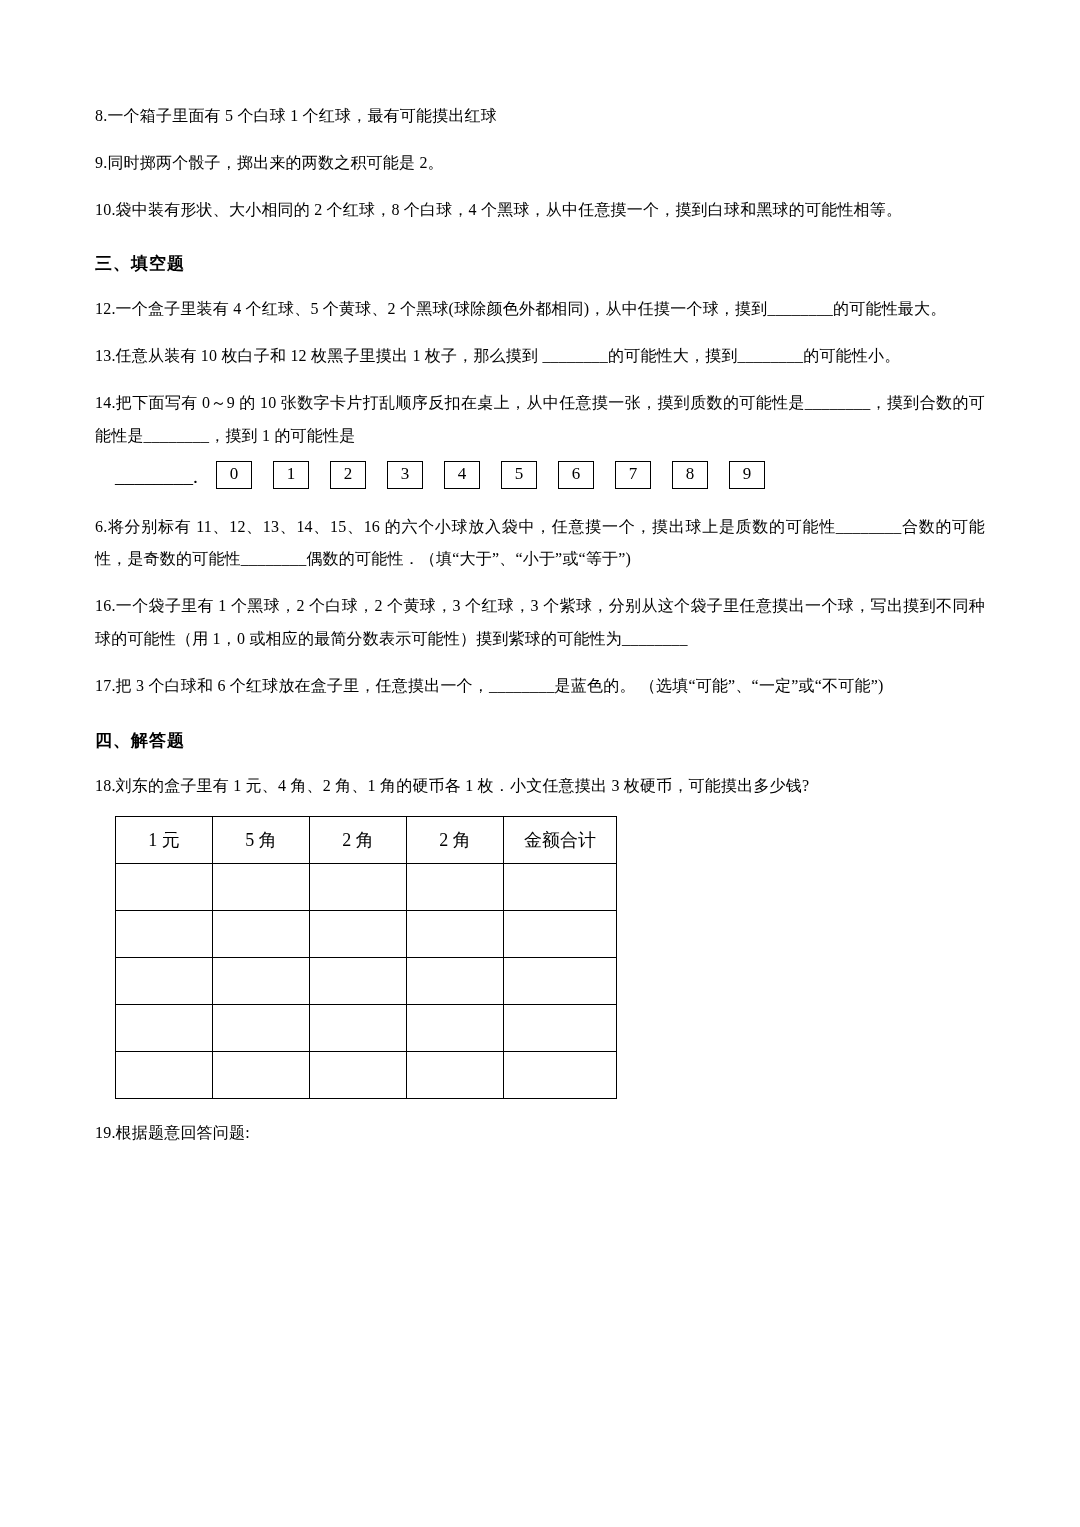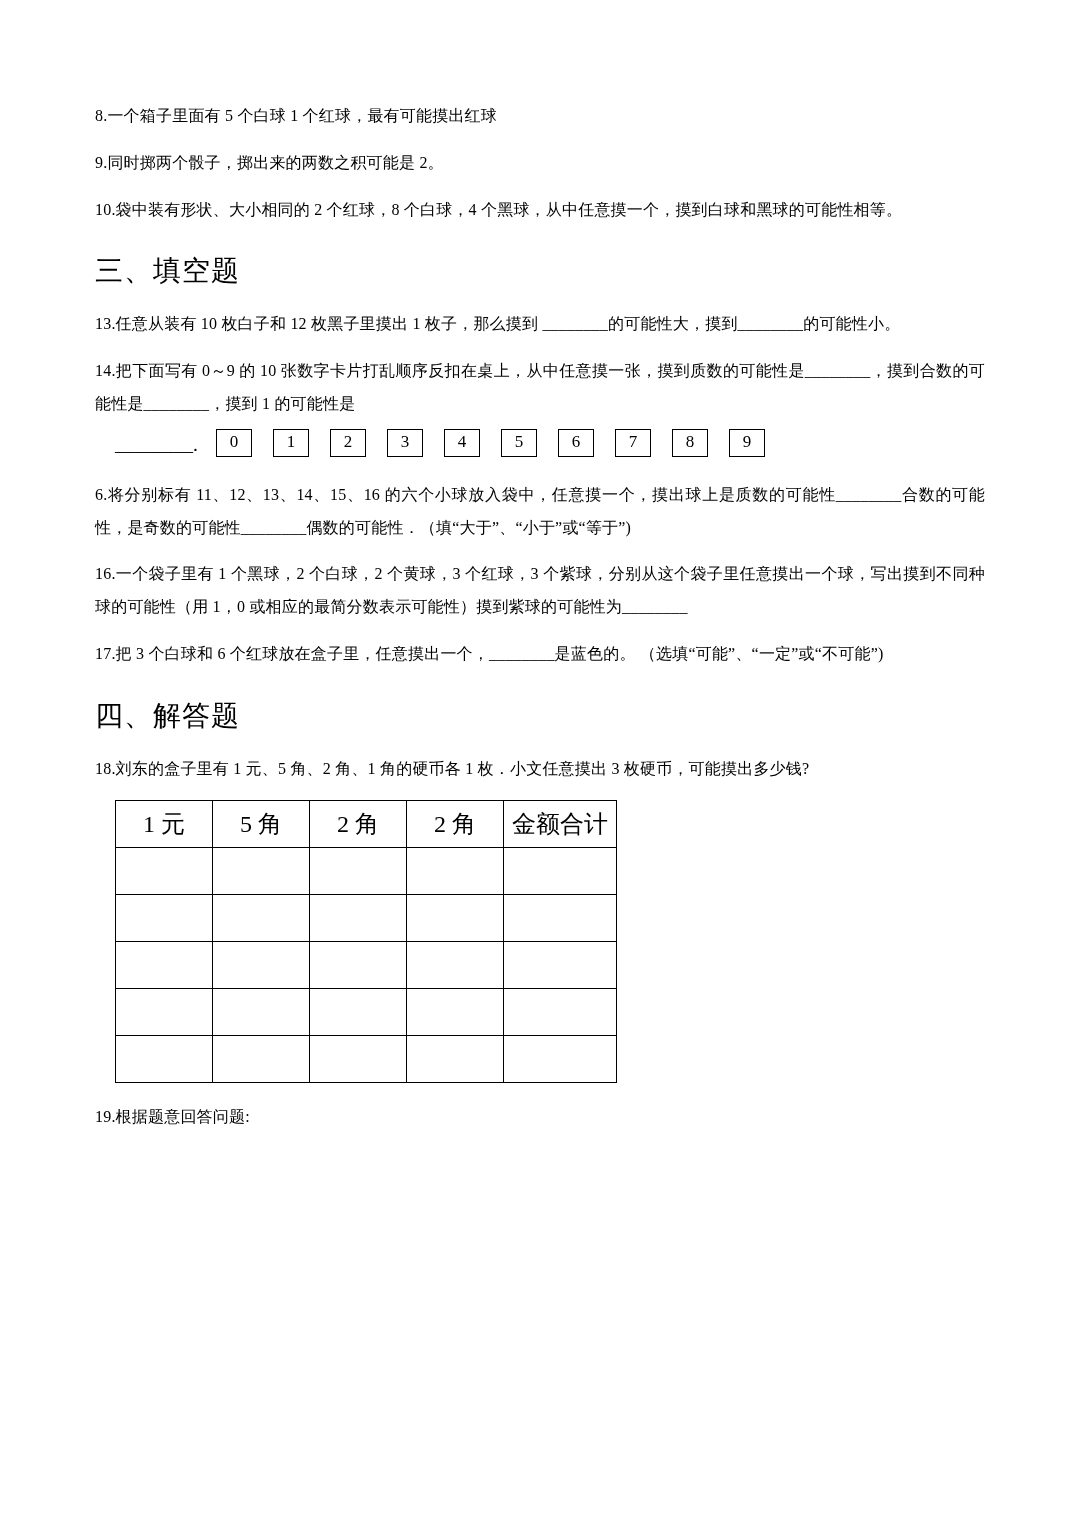--- a/index.html
+++ b/index.html
@@ -23,22 +23,22 @@
   .q {
     font-size: 16px;
     line-height: 2.05;
     margin: 0 0 14px 0;
     text-align: justify;
     letter-spacing: 0.2px;
   }
   .q.tight { margin-bottom: 10px; }
   .section-head {
     font-family: "Liberation Sans", sans-serif;
-    font-weight: normal;
-    font-size: 28px;
+    font-weight: bold;
+    font-size: 17px;
     margin: 26px 0 18px 0;
     letter-spacing: 1px;
   }
   .cards {
     display: flex;
     gap: 21px;
     margin: 2px 0 6px 122px;
     align-items: center;
   }
   .card {
@@ -62,38 +62,39 @@
   table.coins {
     border-collapse: collapse;
     margin: 14px 0 18px 20px;
     table-layout: fixed;
   }
   table.coins td, table.coins th {
     border: 1.6px solid #000;
     width: 94px;
     height: 44px;
     text-align: center;
-    font-size: 24px;
+    font-size: 18px;
     font-weight: normal;
     font-family: "Liberation Serif", serif;
   }
   table.coins th.last, table.coins td.last { width: 110px; }
   .blank { letter-spacing: 0px; margin-left: 20px; }
 </style>
 </head>
 <body>
 
 <div class="page">
 
   <p class="q">8.一个箱子里面有 5 个白球 1 个红球，最有可能摸出红球</p>
   <p class="q">9.同时掷两个骰子，掷出来的两数之积可能是 2。</p>
   <p class="q">10.袋中装有形状、大小相同的 2 个红球，8 个白球，4 个黑球，从中任意摸一个，摸到白球和黑球的可能性相等。</p>
 
   <h2 class="section-head">三、填空题</h2>
 
+  <p class="q">12.一个盒子里装有 4 个红球、5 个黄球、2 个黑球(球除颜色外都相同)，从中任摸一个球，摸到________的可能性最大。</p>
   <p class="q">13.任意从装有 10 枚白子和 12 枚黑子里摸出 1 枚子，那么摸到 ________的可能性大，摸到________的可能性小。</p>
   <p class="q tight">14.把下面写有 0～9 的 10 张数字卡片打乱顺序反扣在桌上，从中任意摸一张，摸到质数的可能性是________，摸到合数的可能性是________，摸到 1 的可能性是</p>
 
   <div class="inline-cards-row">
     <span class="lead blank">________.</span>
     <div class="cards" style="margin-left:0">
       <span class="card">0</span>
       <span class="card">1</span>
       <span class="card">2</span>
       <span class="card">3</span>
@@ -105,21 +106,21 @@
       <span class="card">9</span>
     </div>
   </div>
 
   <p class="q">6.将分别标有 11、12、13、14、15、16 的六个小球放入袋中，任意摸一个，摸出球上是质数的可能性________合数的可能性，是奇数的可能性________偶数的可能性．（填“大于”、“小于”或“等于”)</p>
   <p class="q">16.一个袋子里有 1 个黑球，2 个白球，2 个黄球，3 个红球，3 个紫球，分别从这个袋子里任意摸出一个球，写出摸到不同种球的可能性（用 1，0 或相应的最简分数表示可能性）摸到紫球的可能性为________</p>
   <p class="q">17.把 3 个白球和 6 个红球放在盒子里，任意摸出一个，________是蓝色的。 （选填“可能”、“一定”或“不可能”)</p>
 
   <h2 class="section-head">四、解答题</h2>
 
-  <p class="q tight">18.刘东的盒子里有 1 元、5 角、2 角、1 角的硬币各 1 枚．小文任意摸出 3 枚硬币，可能摸出多少钱?</p>
+  <p class="q tight">18.刘东的盒子里有 1 元、4 角、2 角、1 角的硬币各 1 枚．小文任意摸出 3 枚硬币，可能摸出多少钱?</p>
 
   <table class="coins">
     <tbody>
         <tr>
       <th>1 元</th>
       <th>5 角</th>
       <th>2 角</th>
       <th>2 角</th>
       <th class="last">金额合计</th>
     </tr>

